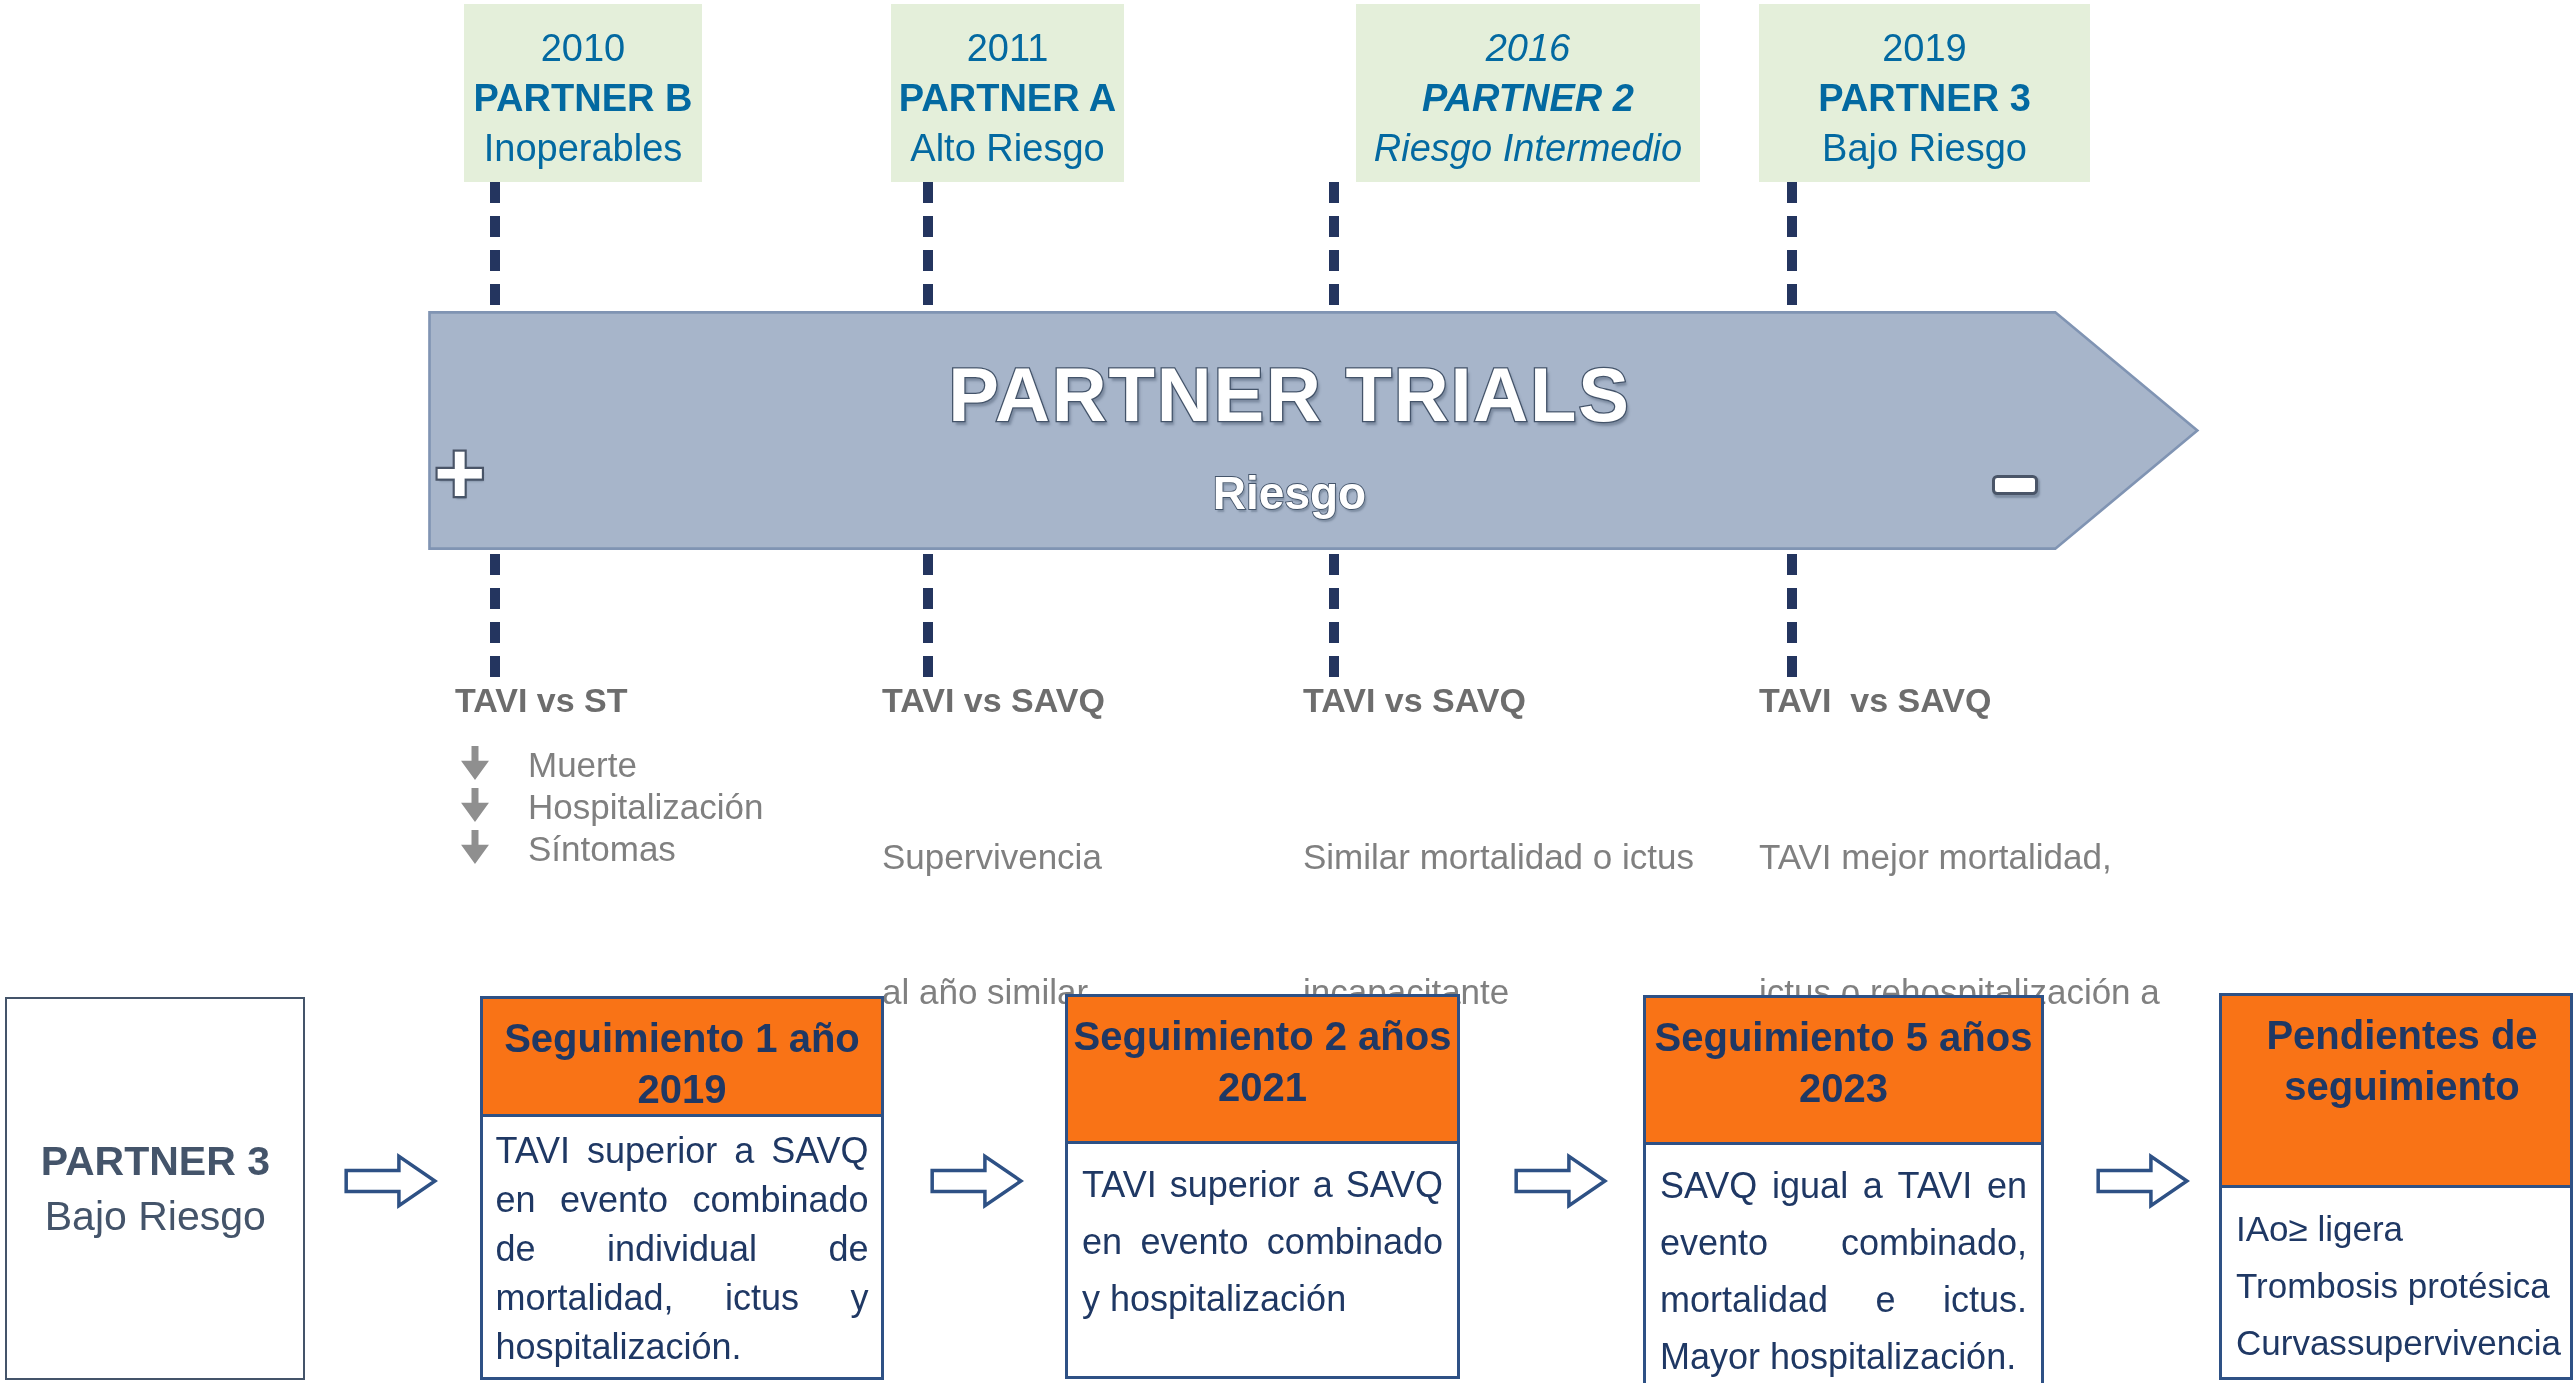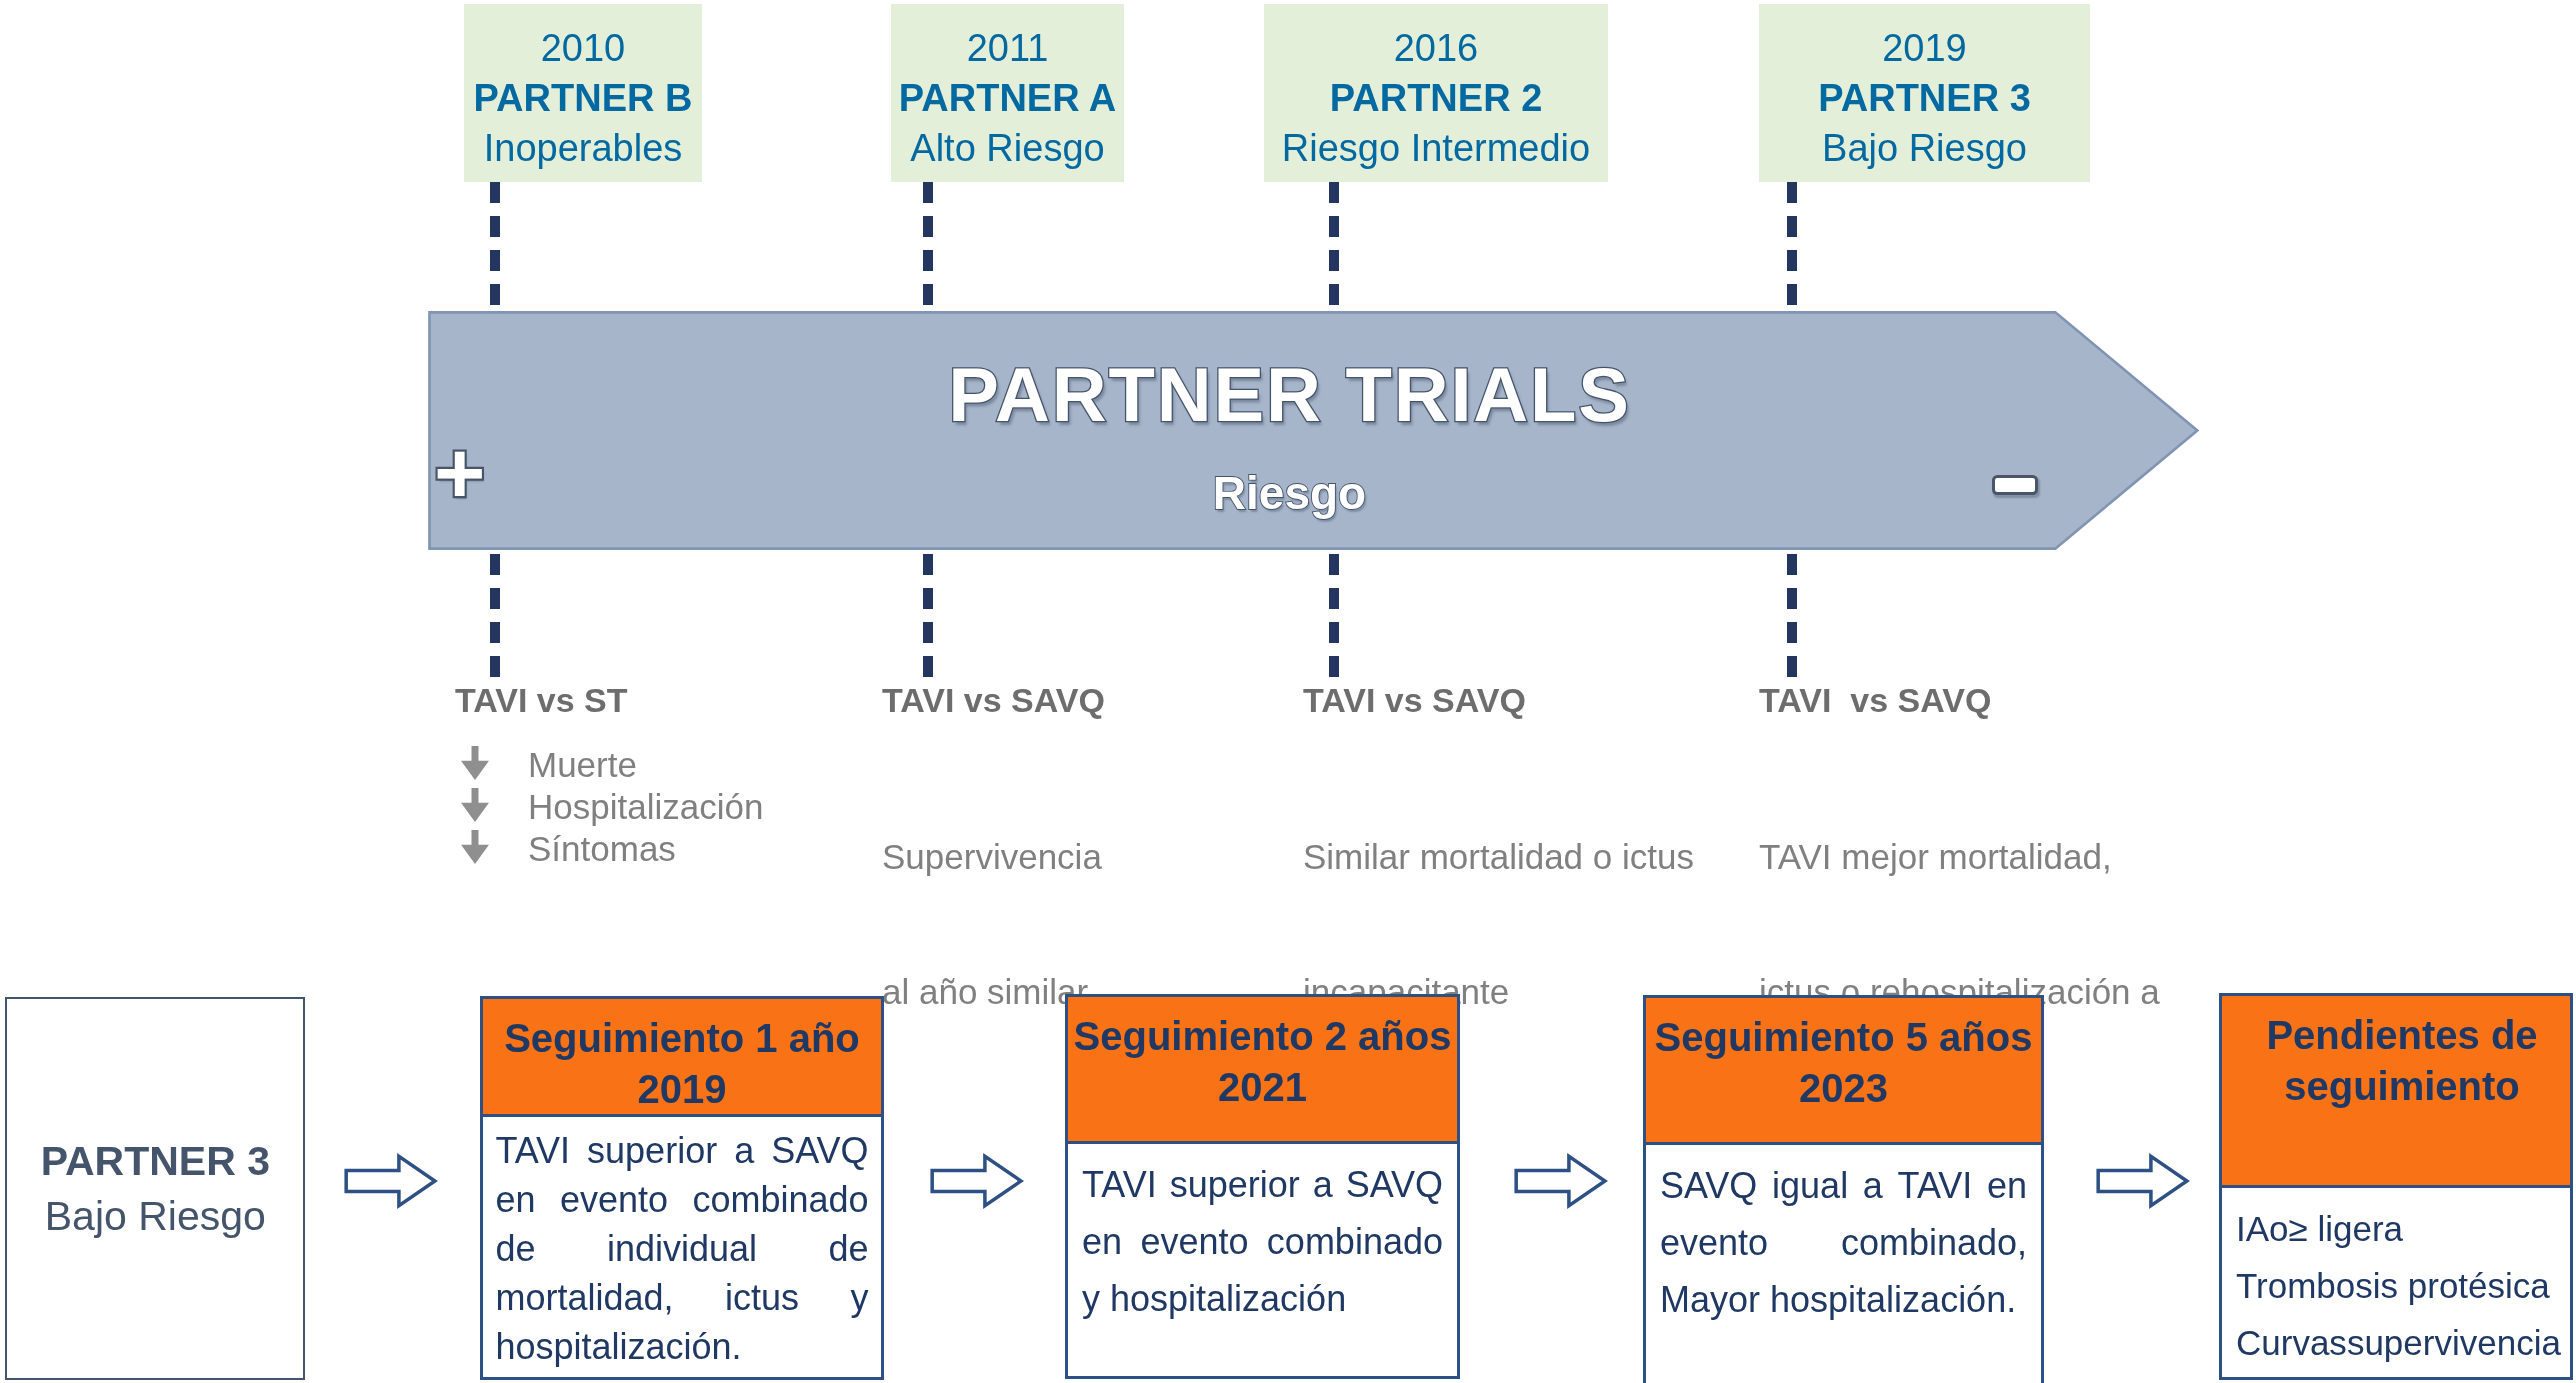--- a/index.html
+++ b/index.html
@@ -91,21 +91,21 @@
   <div class="gbox" style="left:464px;width:238px;">
     <div>2010</div>
     <div class="trial">PARTNER B</div>
     <div>Inoperables</div>
   </div>
   <div class="gbox" style="left:891px;width:233px;">
     <div>2011</div>
     <div class="trial">PARTNER A</div>
     <div>Alto Riesgo</div>
   </div>
-  <div class="gbox" style="left:1264px;width:344px;">
+  <div class="gbox" style="left:1356px;width:344px;font-style:italic;">
     <div>2016</div>
     <div class="trial">PARTNER 2</div>
     <div>Riesgo Intermedio</div>
   </div>
   <div class="gbox" style="left:1759px;width:331px;">
     <div>2019</div>
     <div class="trial">PARTNER 3</div>
     <div>Bajo Riesgo</div>
   </div>
 
@@ -245,20 +245,25 @@
           <span>SAVQ</span>
           <span>igual</span>
           <span>a</span>
           <span>TAVI</span>
           <span>en</span>
         </div>
         <div class="jline">
           <span>evento</span>
           <span>combinado,</span>
         </div>
+        <div class="jline">
+          <span>mortalidad</span>
+          <span>e</span>
+          <span>ictus.</span>
+        </div>
         <div>Mayor hospitalización.</div>
       </div>
   </div>
 
   <svg class="flow-arrow" style="left:2096px;" width="94" height="58" viewBox="0 0 106 66">
     <polygon points="2,21 62,21 62,5 103,33 62,61 62,45 2,45" fill="#ffffff" stroke="#2e5185" stroke-width="4" stroke-linejoin="miter"></polygon>
   </svg>
 
   <div class="stage" style="left:2219px;top:993px;width:354px;height:387px;">
     <div class="stage-header" style="height:192px;padding-left:12px;">

